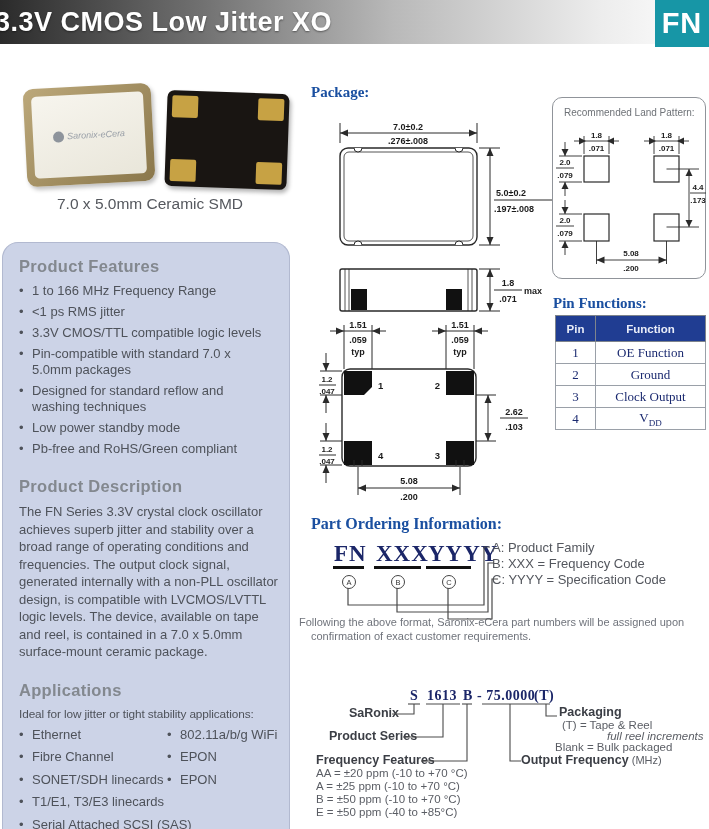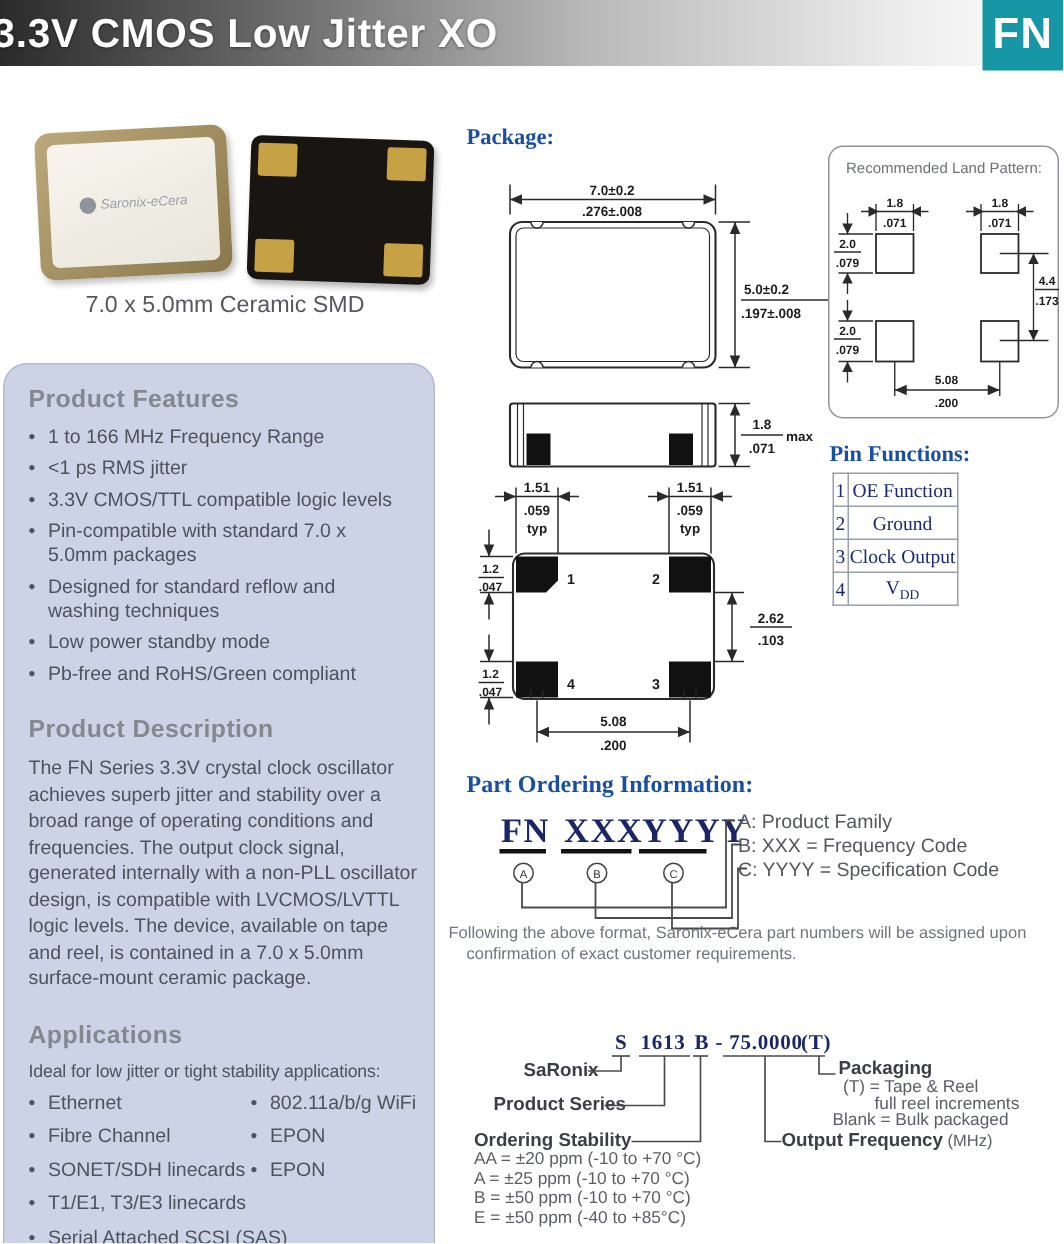--- a/index.html
+++ b/index.html
@@ -343,20 +343,24 @@
       <text class="dims" x="145" y="66" text-anchor="middle">4.4</text>
       <text class="dims" x="145" y="79" text-anchor="middle">.173</text>
       <text class="dims" x="78" y="132" text-anchor="middle">5.08</text>
       <text class="dims" x="78" y="147" text-anchor="middle">.200</text>
     </svg>
   </div>
 
   <div class="blue-h" style="left:553px;top:295px;">Pin Functions:</div>
   <table class="pin-table">
     <tbody>
+        <tr>
+      <th class="c1">Pin</th>
+      <th class="c2">Function</th>
+    </tr>
     <tr>
       <td>1</td>
       <td>OE Function</td>
     </tr>
     <tr>
       <td>2</td>
       <td>Ground</td>
     </tr>
     <tr>
       <td>3</td>
@@ -385,27 +389,27 @@
   <div class="note" style="left:299px;top:616px;">Following the above format, Saronix-eCera part numbers will be assigned upon</div>
   <div class="note" style="left:311px;top:630px;">confirmation of exact customer requirements.</div>
 
   <div class="pn-part" style="left:410px;top:688px;">S</div>
   <div class="pn-part" style="left:427px;top:688px;">1613</div>
   <div class="pn-part" style="left:463px;top:688px;">B</div>
   <div class="pn-part" style="left:477px;top:688px;">- 75.0000</div>
   <div class="pn-part" style="left:534px;top:688px;">(T)</div>
   <div class="lg-label" style="left:349px;top:706px;">SaRonix</div>
   <div class="lg-label" style="left:329px;top:729px;">Product Series</div>
-  <div class="lg-label" style="left:316px;top:753px;">Ordering Stability</div>
+  <div class="lg-label" style="left:316px;top:753px;">Frequency Features</div>
   <div class="lg-label" style="left:521px;top:753px;">
     <span>Output Frequency</span><span style="font-weight:normal;color:#5a5d64;font-size:11px;"> (MHz)</span>
   </div>
   <div class="lg-label" style="left:559px;top:705px;">Packaging</div>
   <div class="lg-small" style="left:562px;top:719px;">(T) = Tape &amp; Reel</div>
-  <div class="lg-small" style="left:583px;top:730px;">full reel increments</div>
+  <div class="lg-small" style="left:607px;top:730px;font-style:italic;">full reel increments</div>
   <div class="lg-small" style="left:555px;top:741px;">Blank = Bulk packaged</div>
   <div class="lg-small" style="left:316px;top:767px;">AA = ±20 ppm (-10 to +70 °C)</div>
   <div class="lg-small" style="left:316px;top:780px;">A = ±25 ppm (-10 to +70 °C)</div>
   <div class="lg-small" style="left:316px;top:793px;">B = ±50 ppm (-10 to +70 °C)</div>
   <div class="lg-small" style="left:316px;top:806px;">E = ±50 ppm (-40 to +85°C)</div>
 
   <svg class="ovl" style="left:310px;top:530px;" width="399" height="240" viewBox="0 0 399 240">
     <g stroke="#4a4a4a" stroke-width="1.2" fill="none">
       <path d="M38,58 V75 H174 V17 H180"></path>
       <path d="M87,58 V82 H178 V33 H184"></path>

